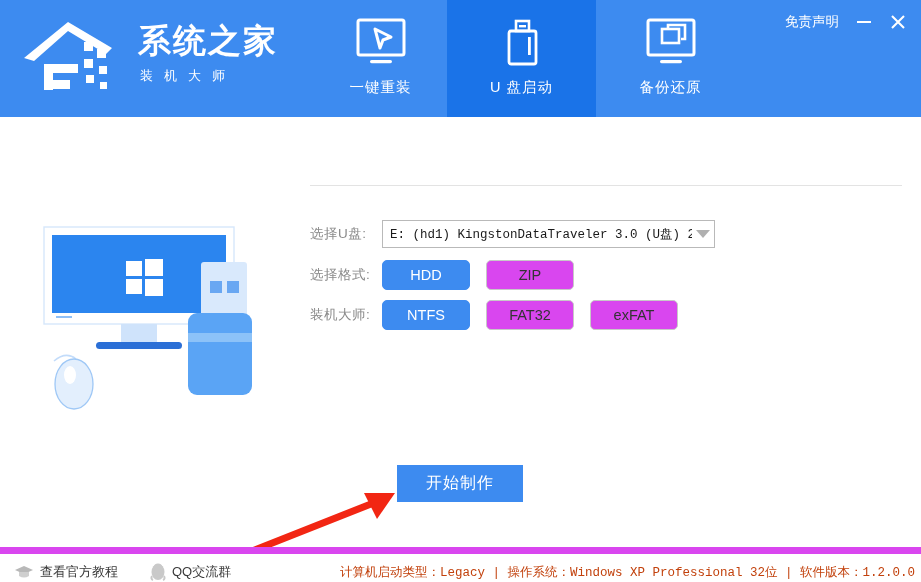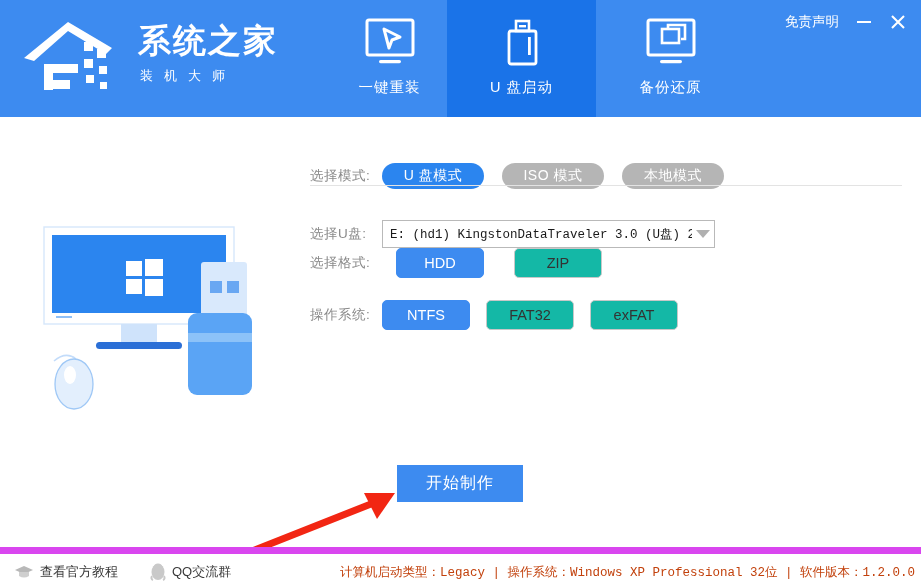--- a/index.html
+++ b/index.html
@@ -209,21 +209,21 @@
   .fmt-btn {
     width: 88px;
     height: 30px;
     border-radius: 5px;
     display: flex;
     align-items: center;
     justify-content: center;
     font-size: 14.5px;
     cursor: pointer;
     box-sizing: border-box;
-    background: #14b8a6;
+    background: #d946ef;
     border: 1px solid #c8c8c8;
     color: #333333;
     margin-right: 16px;
   }
   .fmt-btn.active {
     background: #3d8bf0;
     border-color: #3d8bf0;
     color: #ffffff;
     text-align: center;
   }
@@ -317,21 +317,21 @@
         <rect x="79" y="50" width="8" height="8" fill="#ffffff"></rect>
         <rect x="66" y="59" width="8" height="8" fill="#ffffff"></rect>
         <rect x="80" y="66" width="7" height="7" fill="#ffffff"></rect>
       </svg>
       <div class="logo-text">系统之家</div>
       <div class="logo-sub">装机大师</div>
     </div>
 
     <div class="tabs">
 
-      <div class="tab" style="left:17px;font-family:Liberation Mono, monospace;">
+      <div class="tab" style="left:8px;font-family:Liberation Mono, monospace;">
         <svg class="tab-icon" viewBox="0 0 62 52">
           <rect x="8" y="2" width="46" height="35" rx="2" fill="none" stroke="#ffffff" stroke-width="3"></rect>
           <path d="M25 11 L41 19 L33 22 L30 30 Z" fill="none" stroke="#ffffff" stroke-width="3" stroke-linejoin="round"></path>
           <rect x="20" y="42" width="22" height="3.2" rx="1.6" fill="#ffffff"></rect>
         </svg>
         <div class="tab-label">一键重装</div>
       </div>
 
       <div class="tab active" style="left:149px;">
         <svg class="tab-icon" viewBox="0 0 62 52">
@@ -391,45 +391,39 @@
       <rect x="162" y="96" width="64" height="82" rx="9" fill="#5aa4f5"></rect>
       <rect x="162" y="116" width="64" height="9" fill="#8cc2f8"></rect>
 
       <path d="M28 144 q12 -10 22 -2" stroke="#c3dcfa" stroke-width="1.6" fill="none"></path>
       <ellipse cx="48" cy="167" rx="19" ry="25" fill="#e3effd" stroke="#9fc8f6" stroke-width="1.3"></ellipse>
       <ellipse cx="44" cy="158" rx="6" ry="9" fill="#ffffff"></ellipse>
     </svg>
 
     <div class="form">
 
-      <div class="row" style="top:46px;">
-        <div class="row-label">选择模式:</div>
-        <div class="pill active">U 盘模式</div>
-        <div class="pill">ISO 模式</div>
-        <div class="pill">本地模式</div>
-      </div>
 
       <div class="divider"></div>
 
       <div class="row" style="top:103px;">
         <div class="row-label">选择U盘:</div>
         <div class="select-box">
           <div class="select-val">E: (hd1) KingstonDataTraveler 3.0 (U盘) 26.82GB</div>
           <div class="select-arrow"></div>
         </div>
       </div>
 
-      <div class="row" style="top:131px;gap:14px;">
+      <div class="row" style="top:143px;">
         <div class="row-label">选择格式:</div>
         <div class="fmt-btn active">HDD</div>
         <div class="fmt-btn">ZIP</div>
       </div>
 
       <div class="row" style="top:183px;">
-        <div class="row-label">操作系统:</div>
+        <div class="row-label">装机大师:</div>
         <div class="fmt-btn active">NTFS</div>
         <div class="fmt-btn">FAT32</div>
         <div class="fmt-btn">exFAT</div>
       </div>
 
       <div class="make-btn">开始制作</div>
 
       <div class="tip">小贴士：如果不知道怎么配置，使用默认配置即可</div>
     </div>
 

